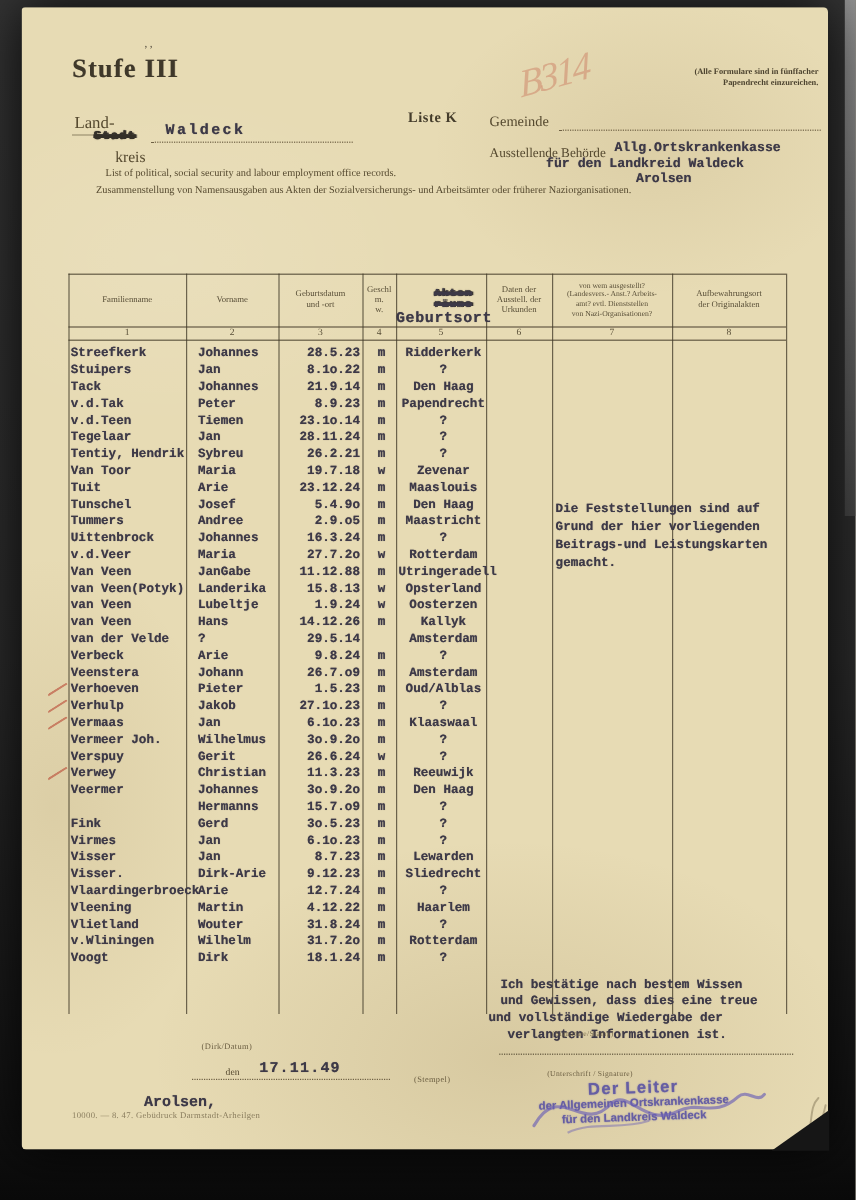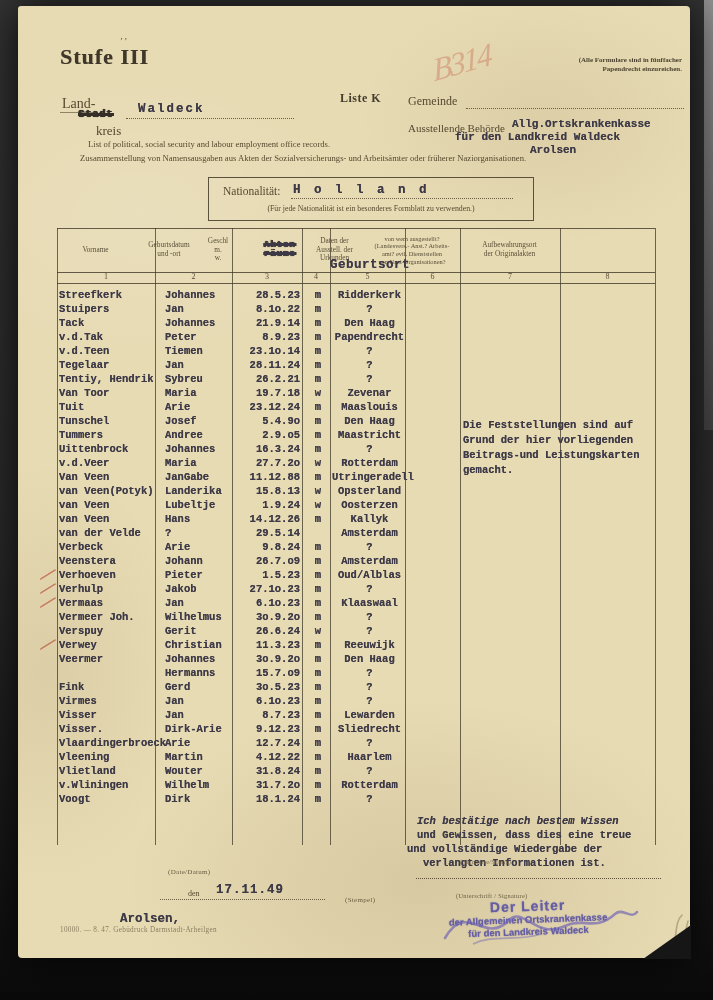--- a/index.html
+++ b/index.html
@@ -99,41 +99,38 @@
     <div class="abs print" style="left:390px;top:88px;font-size:12px;">Gemeinde</div>
     <div class="abs dotted" style="left:448px;top:92px;width:218px;height:10px;"></div>
     <div class="abs print" style="left:390px;top:116px;font-size:11px;">Ausstellende Behörde</div>
     <div class="abs typed" style="left:494px;top:112px;font-size:11px;">Allg.Ortskrankenkasse</div>
     <div class="abs typed" style="left:437px;top:125px;font-size:11px;">für den Landkreid Waldeck</div>
     <div class="abs typed" style="left:512px;top:138px;font-size:11px;">Arolsen</div>
 
     <div class="abs print" style="left:70px;top:133px;font-size:8.6px;">List of political, social security and labour employment office records.</div>
     <div class="abs print" style="left:62px;top:147px;font-size:8.6px;">Zusammenstellung von Namensausgaben aus Akten der Sozialversicherungs- und Arbeitsämter oder früherer Naziorganisationen.</div>
 
-    <div class="abs" style="left:190px;top:171px;width:324px;height:42px;border:1.5px solid rgba(66,58,40,.85);">
-      <span class="abs print" style="left:14px;top:7px;font-size:11.5px;">Nationalität:</span>
-      <span class="abs typed" style="left:84px;top:5px;font-size:12.5px;letter-spacing:3px;">H o l l a n d</span>
-      <span class="abs dotted" style="left:82px;top:8px;width:222px;height:12px;"></span>
-      <div class="abs print" style="left:0;top:26px;width:100%;text-align:center;font-size:7.8px;">(Für jede Nationalität ist ein besonderes Formblatt zu verwenden.)</div>
-    </div>
 
     <div class="hline" style="top:222px;"></div>
     <div class="hline" style="top:266px;"></div>
     <div class="hline" style="top:277px;"></div>
     <div class="vline" style="left:39px;"></div>
     <div class="vline" style="left:137px;"></div>
     <div class="vline" style="left:214px;"></div>
     <div class="vline" style="left:284px;"></div>
     <div class="vline" style="left:312px;"></div>
     <div class="vline" style="left:387px;"></div>
     <div class="vline" style="left:442px;"></div>
     <div class="vline" style="left:542px;"></div>
     <div class="vline" style="left:637px;"></div>
 
     <div class="hdr-row">
+      <div class="hdr-cell c1">
+          <span>Familienname</span>
+        </div>
       <div class="hdr-cell c2">
           <span>Vorname</span>
         </div>
       <div class="hdr-cell c3">
         <span>Geburtsdatum</span>
           <span>und -ort</span>
       </div>
       <div class="hdr-cell c4">
         <span>Geschl</span>
           <span>m.</span>
@@ -509,29 +506,29 @@
       </div>
     </div>
 
     <div class="abs typed note-block" style="left:445px;top:412px;">
       <div>Die Feststellungen sind auf</div>
       <div>Grund der hier vorliegenden</div>
       <div>Beitrags-und Leistungskarten</div>
       <div>gemacht.</div>
     </div>
 
-    <div class="abs tiny" style="left:150px;top:862px;">(Date/Datum)</div>
+    <div class="abs tiny" style="left:150px;top:862px;">(Dirk/Datum)</div>
     <div class="abs typed" style="left:102px;top:878px;font-size:12.5px;margin-top:28px;">Arolsen,</div>
     <div class="abs print" style="left:170px;top:883px;font-size:8px;">den</div>
     <div class="abs typed" style="left:198px;top:877px;font-size:12.5px;letter-spacing:1px;">17.11.49</div>
     <div class="abs dotted" style="left:142px;top:882px;width:165px;height:11px;"></div>
     <div class="abs tiny" style="left:327px;top:890px;">(Stempel)</div>
 
     <div class="abs typed cert" style="left:395px;top:808px;">
-      <div style="margin-left:4px;font-style:italic;">Ich bestätige nach bestem Wissen</div>
+      <div style="margin-left:4px;">Ich bestätige nach bestem Wissen</div>
       <div style="margin-left:4px;">und Gewissen, dass dies eine treue</div>
       <div style="margin-left:-6px;">und vollständige Wiedergabe der</div>
       <div style="margin-left:10px;">verlangten Informationen ist.</div>
     </div>
     <div class="abs tiny" style="left:442px;top:852px;font-size:6.3px;opacity:.85;">(Signature/Stamp)</div>
     <div class="sig-line" style="left:398px;top:872px;width:245px;"></div>
     <div class="abs tiny" style="left:438px;top:886px;font-size:6.3px;">(Unterschrift / Signature)</div>
 
     <div class="abs stamp" style="left:400px;top:893px;">
       <div class="s1">Der Leiter</div>

